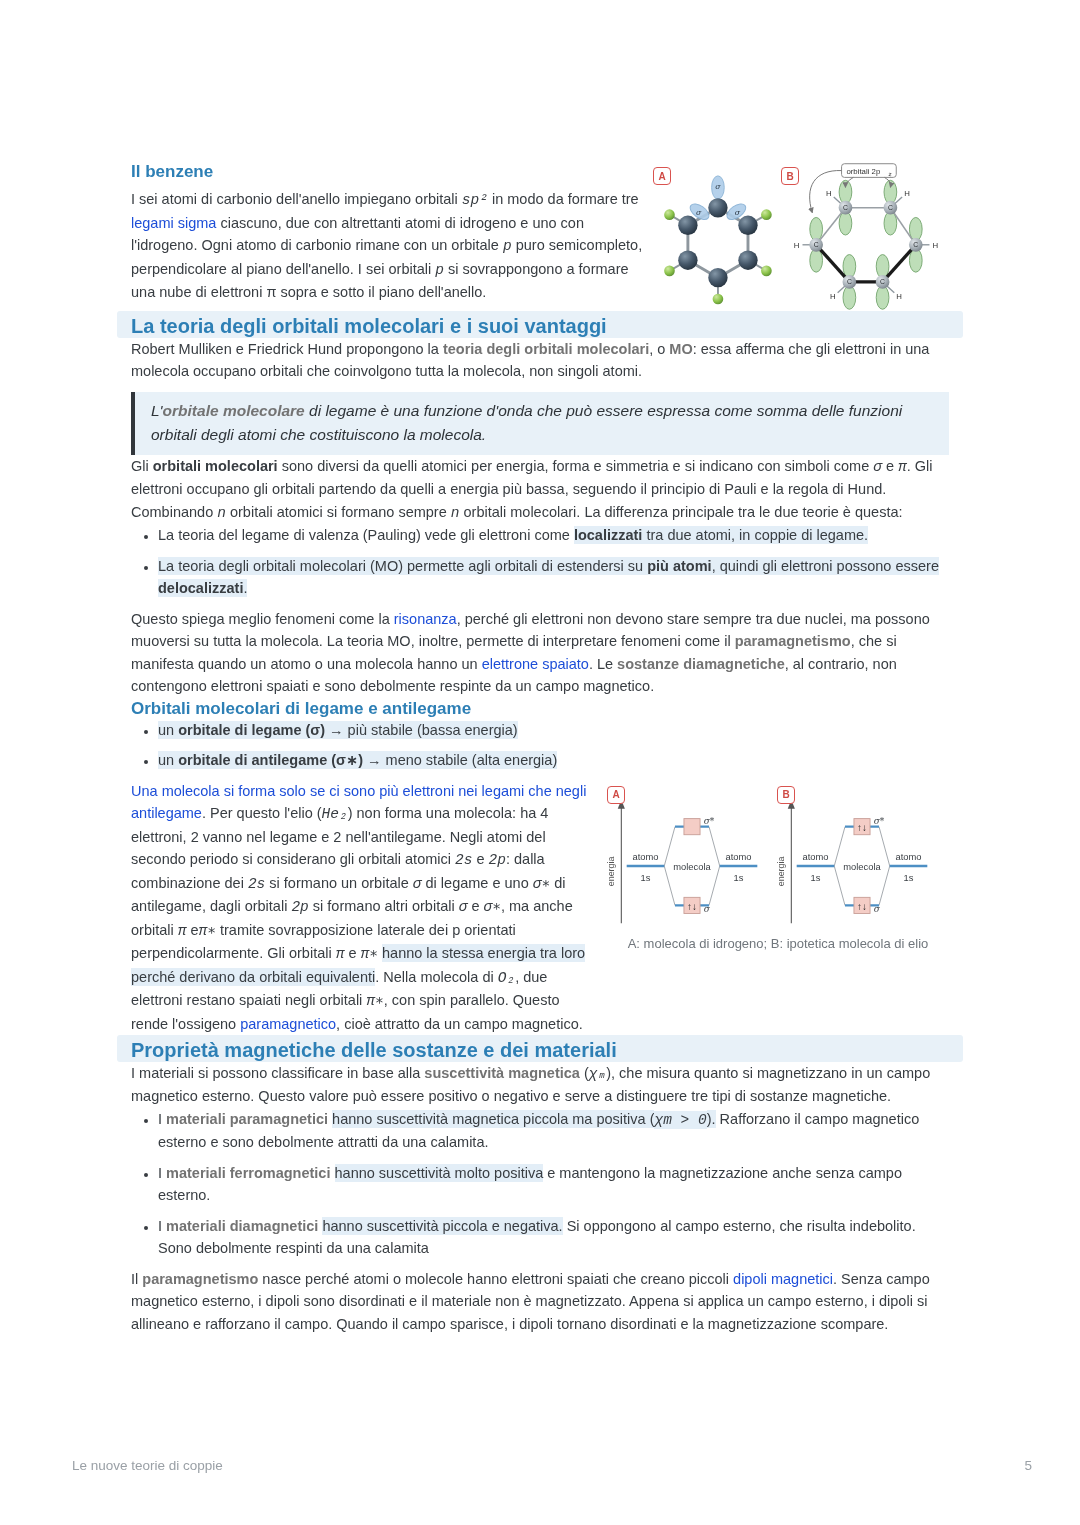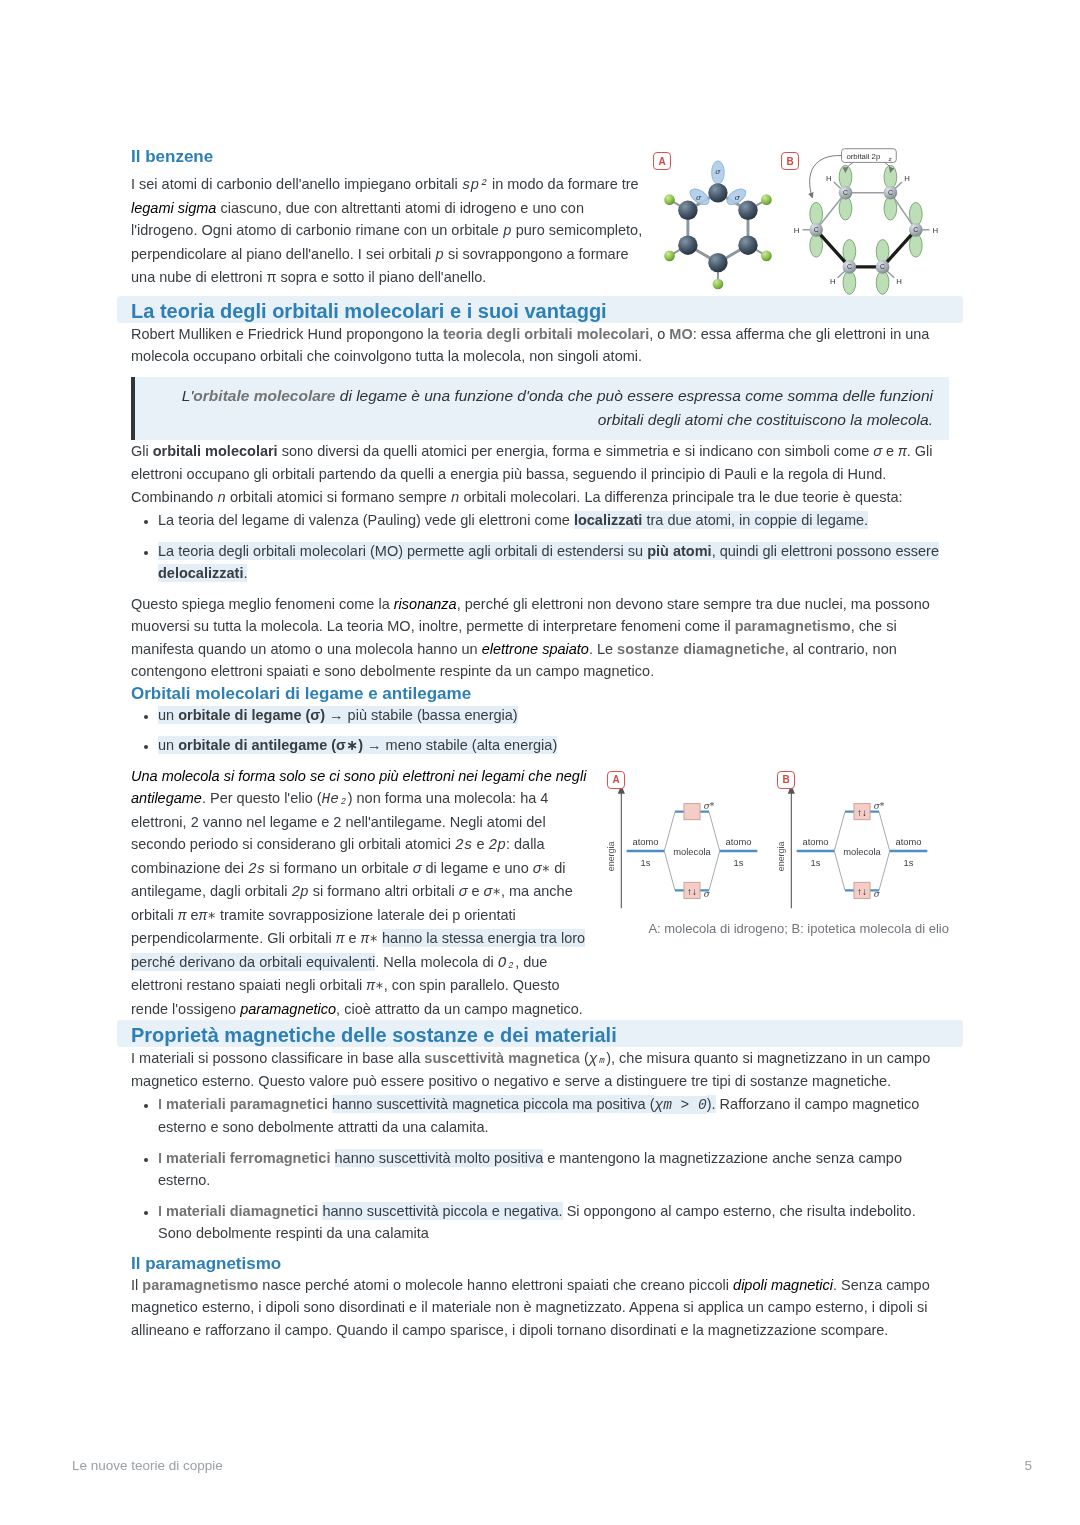--- a/index.html
+++ b/index.html
@@ -1,56 +1,56 @@
 <!DOCTYPE html>
 <html><head>
 <meta charset="utf-8">
 <style>
   html,body{margin:0;padding:0;background:#ffffff;}
   body{width:1080px;height:1525px;font-family:"Liberation Sans","DejaVu Sans",sans-serif;color:#383d42;}
   .page{position:relative;width:1080px;height:1525px;overflow:hidden;background:#ffffff;}
-  .content{position:absolute;left:131px;top:0;width:818px;}
+  .content{position:absolute;left:131px;top:15px;width:818px;}
 
   p.body{font-size:14.5px;line-height:1.55;margin:0;}
   h2.section{font-size:20px;font-weight:700;color:#2d7fb5;background:#e8f1f8;
              margin:0 -14px;padding:4px 14px 0;border-radius:3px;line-height:1.15;}
   h3.sub{font-size:17px;font-weight:700;color:#2d7fb5;margin:0;line-height:1.25;}
   .quote{background:#e8f1f8;border-left:4px solid #31363b;padding:7px 16px 8px;
          font-style:italic;font-size:15.5px;line-height:1.55;color:#2e3338;}
   ul.blist{margin:0;padding-left:27px;list-style:disc;}
   ul.blist li{font-size:14.5px;line-height:1.55;margin-bottom:8px;color:#383d42;}
   ul.blist li::marker{color:#383d42;font-size:12px;}
 
   
   .s-b{font-weight:700;margin-top:29px;}
   .s-bb{font-weight:700;color:#737373;}
-  .s-lk{color:#000000;font-style:italic;}
+  .s-lk{color:#1d4ed8;}
   .s-hl{background:#e3eef7;padding:1px 0;}
   .s-m{font-family:Liberation Mono, monospace;font-style:italic;}
 
   
   .benzene-row{display:flex;margin-top:146px;}
   .benz-text{width:535px;}
   .benz-text p{margin-top:6px;}
   .benz-figs{flex:1;display:flex;justify-content:space-between;padding-left:6px;}
   .figblock{position:relative;}
   .badge{position:absolute;width:16px;height:16px;border:1.4px solid #d9534f;border-radius:4px;
          background:#fff;color:#cf4a44;font-size:10px;font-weight:700;
          display:flex;align-items:center;justify-content:center;z-index:2;}
 
   .mo-row{display:flex;margin-top:4px;}
   .mo-text{width:462px;}
   .mo-figs{flex:1;padding-left:14px;padding-top:12px;}
   .mo-pair{display:flex;}
   .mo-diagram{position:relative;width:170px;}
-  .caption{font-size:13px;color:#70767c;text-align:right;margin-top:4px;}
+  .caption{font-size:13px;color:#70767c;text-align:center;margin-top:4px;}
 
   .mt-h2{margin-top:20px;}
   .mt-p{margin-top:7px;}
-  .mt-q{margin-top:9px;text-align:right;}
+  .mt-q{margin-top:9px;}
   .mt-p2{margin-top:10px;}
   .mt-ul{margin-top:6px;}
   .mt-body3{margin-top:2px;}
   .mt-h3{margin-top:16px;}
 
   .footer-left{position:absolute;left:72px;top:1458px;font-size:13.5px;color:#9aa0a6;}
   .footer-page{position:absolute;right:48px;top:1458px;font-size:13.5px;color:#9aa0a6;}
 
   svg{display:block;}
   svg text{font-family:"Liberation Sans","DejaVu Sans",sans-serif;}
@@ -321,20 +321,19 @@
 
     <h2 class="section mt-h2">Proprietà magnetiche delle sostanze e dei materiali</h2>
     <p class="body mt-p"><span>I materiali si possono classificare in base alla </span><span class="s-bb">suscettività magnetica</span><span> (</span><span class="s-m">χₘ</span><span>), che misura quanto si magnetizzano in un campo magnetico esterno. Questo valore può essere positivo o negativo e serve a distinguere tre tipi di sostanze magnetiche.</span></p>
 
     <ul class="blist mt-ul">
       <li><span>I </span><span class="s-bb">materiali paramagnetici</span><span> </span><span class="s-hl">hanno suscettività magnetica piccola ma positiva (</span><span class="s-m s-hl">χm &gt; 0</span><span class="s-hl">).</span><span> Rafforzano il campo magnetico esterno e sono debolmente attratti da una calamita.</span></li>
       <li><span>I </span><span class="s-bb">materiali ferromagnetici</span><span> </span><span class="s-hl">hanno suscettività molto positiva</span><span> e mantengono la magnetizzazione anche senza campo esterno.</span></li>
       <li><span>I </span><span class="s-bb">materiali diamagnetici</span><span> </span><span class="s-hl">hanno suscettività piccola e negativa.</span><span> Si oppongono al campo esterno, che risulta indebolito. Sono debolmente respinti da una calamita</span></li>
     </ul>
 
-    <h3 class="sub mt-h3">Il paramagnetismo</h3>
     <p class="body mt-p"><span>Il </span><span class="s-bb">paramagnetismo</span><span> nasce perché atomi o molecole hanno elettroni spaiati che creano piccoli </span><span class="s-lk">dipoli magnetici</span><span>. Senza campo magnetico esterno, i dipoli sono disordinati e il materiale non è magnetizzato. Appena si applica un campo esterno, i dipoli si allineano e rafforzano il campo. Quando il campo sparisce, i dipoli tornano disordinati e la magnetizzazione scompare.</span></p>
 
   </div>
 
   <div class="footer-left">Le nuove teorie di coppie</div>
   <div class="footer-page">5</div>
 </div>
 
 </body></html>

